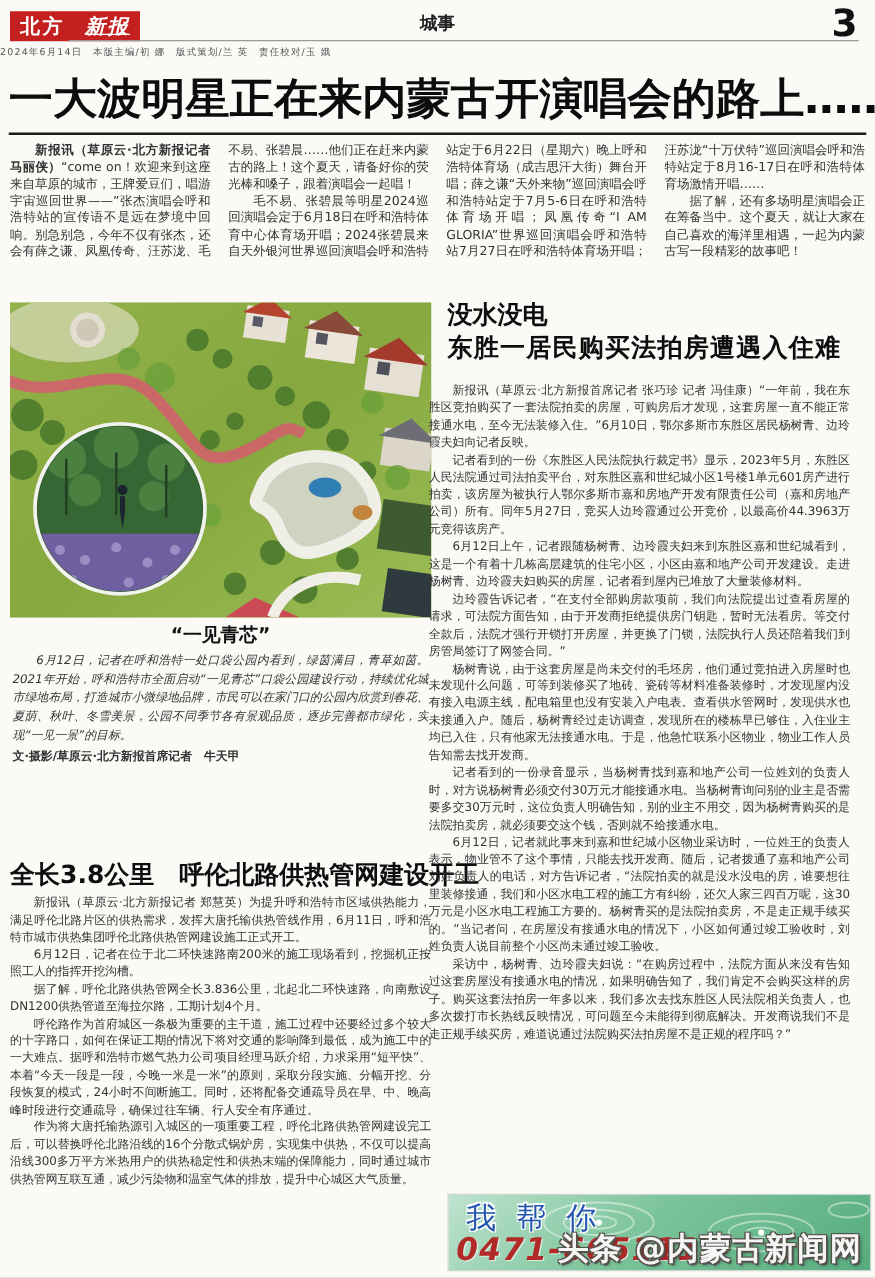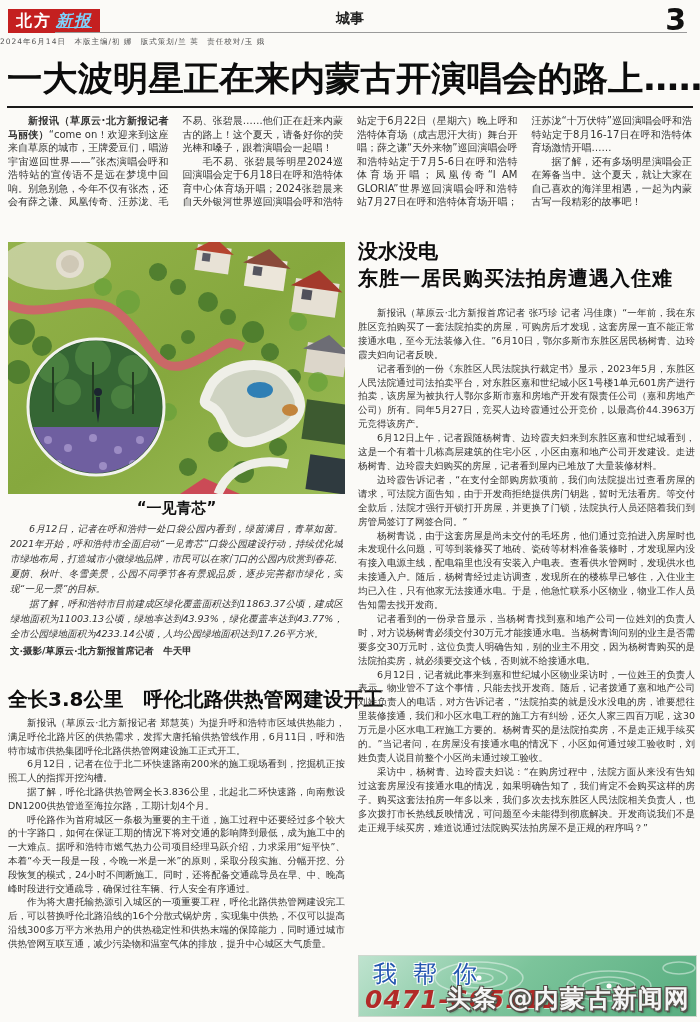--- a/index.html
+++ b/index.html
@@ -1,21 +1,21 @@
 <!DOCTYPE html>
 <html><head>
 <meta charset="utf-8">
 <style>
   html,body{margin:0;padding:0;background:#dddbd6;font-family:"DejaVu Sans",sans-serif;}
   .page{position:relative;width:700px;height:1022px;background:#fbfaf7;margin:0 auto;overflow:hidden;
         box-shadow:0 0 6px rgba(0,0,0,.25);color:#2b2b2b;}
   
   .logo{position:absolute;left:8px;top:9px;height:24px;display:flex;align-items:center;
         background:#c42020;color:#fff;padding:0 8px;font-weight:900;font-size:16px;letter-spacing:2px;}
-  .logo .part2{color:#7dd3fc;font-style:italic;margin-left:4px;text-decoration:underline;}
+  .logo .part2{color:#ffffff;font-style:italic;margin-left:16px;text-decoration:underline;}
   .section-title{position:absolute;left:0;right:0;top:10px;text-align:center;font-size:14px;font-weight:700;color:#222;}
   .page-number{position:absolute;right:14px;top:2px;font-size:30px;font-weight:900;color:#111;}
   .header-rule{position:absolute;left:55px;top:32px;width:632px;height:1px;background:#9a9a9a;}
   .dateline{position:absolute;left:0;right:0;top:37px;font-size:7.5px;color:#555;letter-spacing:1px;}
   
   .lead-headline{position:absolute;left:7px;top:56px;width:686px;font-size:34px;font-weight:900;
         color:#0c0c0c;letter-spacing:0px;white-space:nowrap;transform:scaleX(1.04);transform-origin:left;
         font-family:"DejaVu Sans",sans-serif;}
   .lead-rule{position:absolute;left:7px;top:106px;width:686px;height:2px;background:#1a1a1a;}
   .lead-body{position:absolute;left:8px;top:114px;width:684px;height:124px;overflow:hidden;
@@ -34,21 +34,21 @@
   
   .heat-headline{position:absolute;left:8px;top:686px;width:337px;font-size:20px;font-weight:900;
         color:#0d0d0d;white-space:nowrap;}
   .heat-body{position:absolute;left:8px;top:716px;width:337px;height:300px;overflow:hidden;
         font-size:9.5px;line-height:13.8px;text-align:justify;color:#333;}
   .heat-body p{margin:0;text-indent:2em;}
   
   .house-headline{position:absolute;left:358px;top:238px;width:337px;color:#0d0d0d;font-weight:900;}
   .house-headline .hl1{font-size:20px;line-height:26px;}
   .house-headline .hl2{font-size:20px;line-height:28px;letter-spacing:1px;}
-  .house-body{position:absolute;left:358px;top:306px;width:337px;height:644px;overflow:hidden;
+  .house-body{position:absolute;left:343px;top:306px;width:337px;height:644px;overflow:hidden;
         font-size:9.5px;line-height:13.9px;text-align:justify;color:#333;}
   .house-body p{margin:0;text-indent:2em;}
   
   .ad{position:absolute;left:358px;top:955px;width:337px;height:60px;overflow:hidden;
       background:linear-gradient(135deg,#bfe3cf 0%,#7cc49b 45%,#57ad7f 100%);border:1px solid #cfd8cf;}
   .ad .ripples{position:absolute;inset:0;}
   .ad .slogan{position:absolute;left:14px;top:2px;font-size:24px;font-weight:400;color:#2456b0;
       letter-spacing:16px;text-shadow:1px 1px 0 #fff,-1px -1px 0 #fff,1px -1px 0 #fff,-1px 1px 0 #fff;}
   .ad .phone{position:absolute;left:6px;bottom:2px;font-size:25px;font-weight:900;font-style:italic;
       color:#b22a28;text-shadow:1px 1px 0 rgba(255,255,255,.6);letter-spacing:1px;}
@@ -188,21 +188,20 @@
           <path d="M 88 155 l 4 0 l 0 12 l -2 14 l -2 -14 Z" fill="#1c2430"></path>
           <circle cx="90" cy="150" r="4" fill="#1c2430"></circle>
         </g>
       </g>
     </svg>
   </div>
 
   <div class="photo-caption">“一见青芯”</div>
   <div class="park-body">
     <p>6月12日，记者在呼和浩特一处口袋公园内看到，绿茵满目，青草如茵。2021年开始，呼和浩特市全面启动“一见青芯”口袋公园建设行动，持续优化城市绿地布局，打造城市小微绿地品牌，市民可以在家门口的公园内欣赏到春花、夏荫、秋叶、冬雪美景，公园不同季节各有景观品质，逐步完善都市绿化，实现“一见一景”的目标。</p>
-    <p>据了解，呼和浩特市目前建成区绿化覆盖面积达到11863.37公顷，建成区绿地面积为11003.13公顷，绿地率达到43.93%，绿化覆盖率达到43.77%，全市公园绿地面积为4233.14公顷，人均公园绿地面积达到17.26平方米。</p>
     <p class="park-byline">文·摄影/草原云·北方新报首席记者　牛天甲</p>
   </div>
 
   <div class="heat-headline">全长3.8公里　呼伦北路供热管网建设开工</div>
   <div class="heat-body">
     <p>新报讯（草原云·北方新报记者 郑慧英）为提升呼和浩特市区域供热能力，满足呼伦北路片区的供热需求，发挥大唐托输供热管线作用，6月11日，呼和浩特市城市供热集团呼伦北路供热管网建设施工正式开工。</p>
     <p>6月12日，记者在位于北二环快速路南200米的施工现场看到，挖掘机正按照工人的指挥开挖沟槽。</p>
     <p>据了解，呼伦北路供热管网全长3.836公里，北起北二环快速路，向南敷设DN1200供热管道至海拉尔路，工期计划4个月。</p>
     <p>呼伦路作为首府城区一条极为重要的主干道，施工过程中还要经过多个较大的十字路口，如何在保证工期的情况下将对交通的影响降到最低，成为施工中的一大难点。据呼和浩特市燃气热力公司项目经理马跃介绍，力求采用“短平快”、本着“今天一段是一段，今晚一米是一米”的原则，采取分段实施、分幅开挖、分段恢复的模式，24小时不间断施工。同时，还将配备交通疏导员在早、中、晚高峰时段进行交通疏导，确保过往车辆、行人安全有序通过。</p>
     <p>作为将大唐托输热源引入城区的一项重要工程，呼伦北路供热管网建设完工后，可以替换呼伦北路沿线的16个分散式锅炉房，实现集中供热，不仅可以提高沿线300多万平方米热用户的供热稳定性和供热末端的保障能力，同时通过城市供热管网互联互通，减少污染物和温室气体的排放，提升中心城区大气质量。</p>

